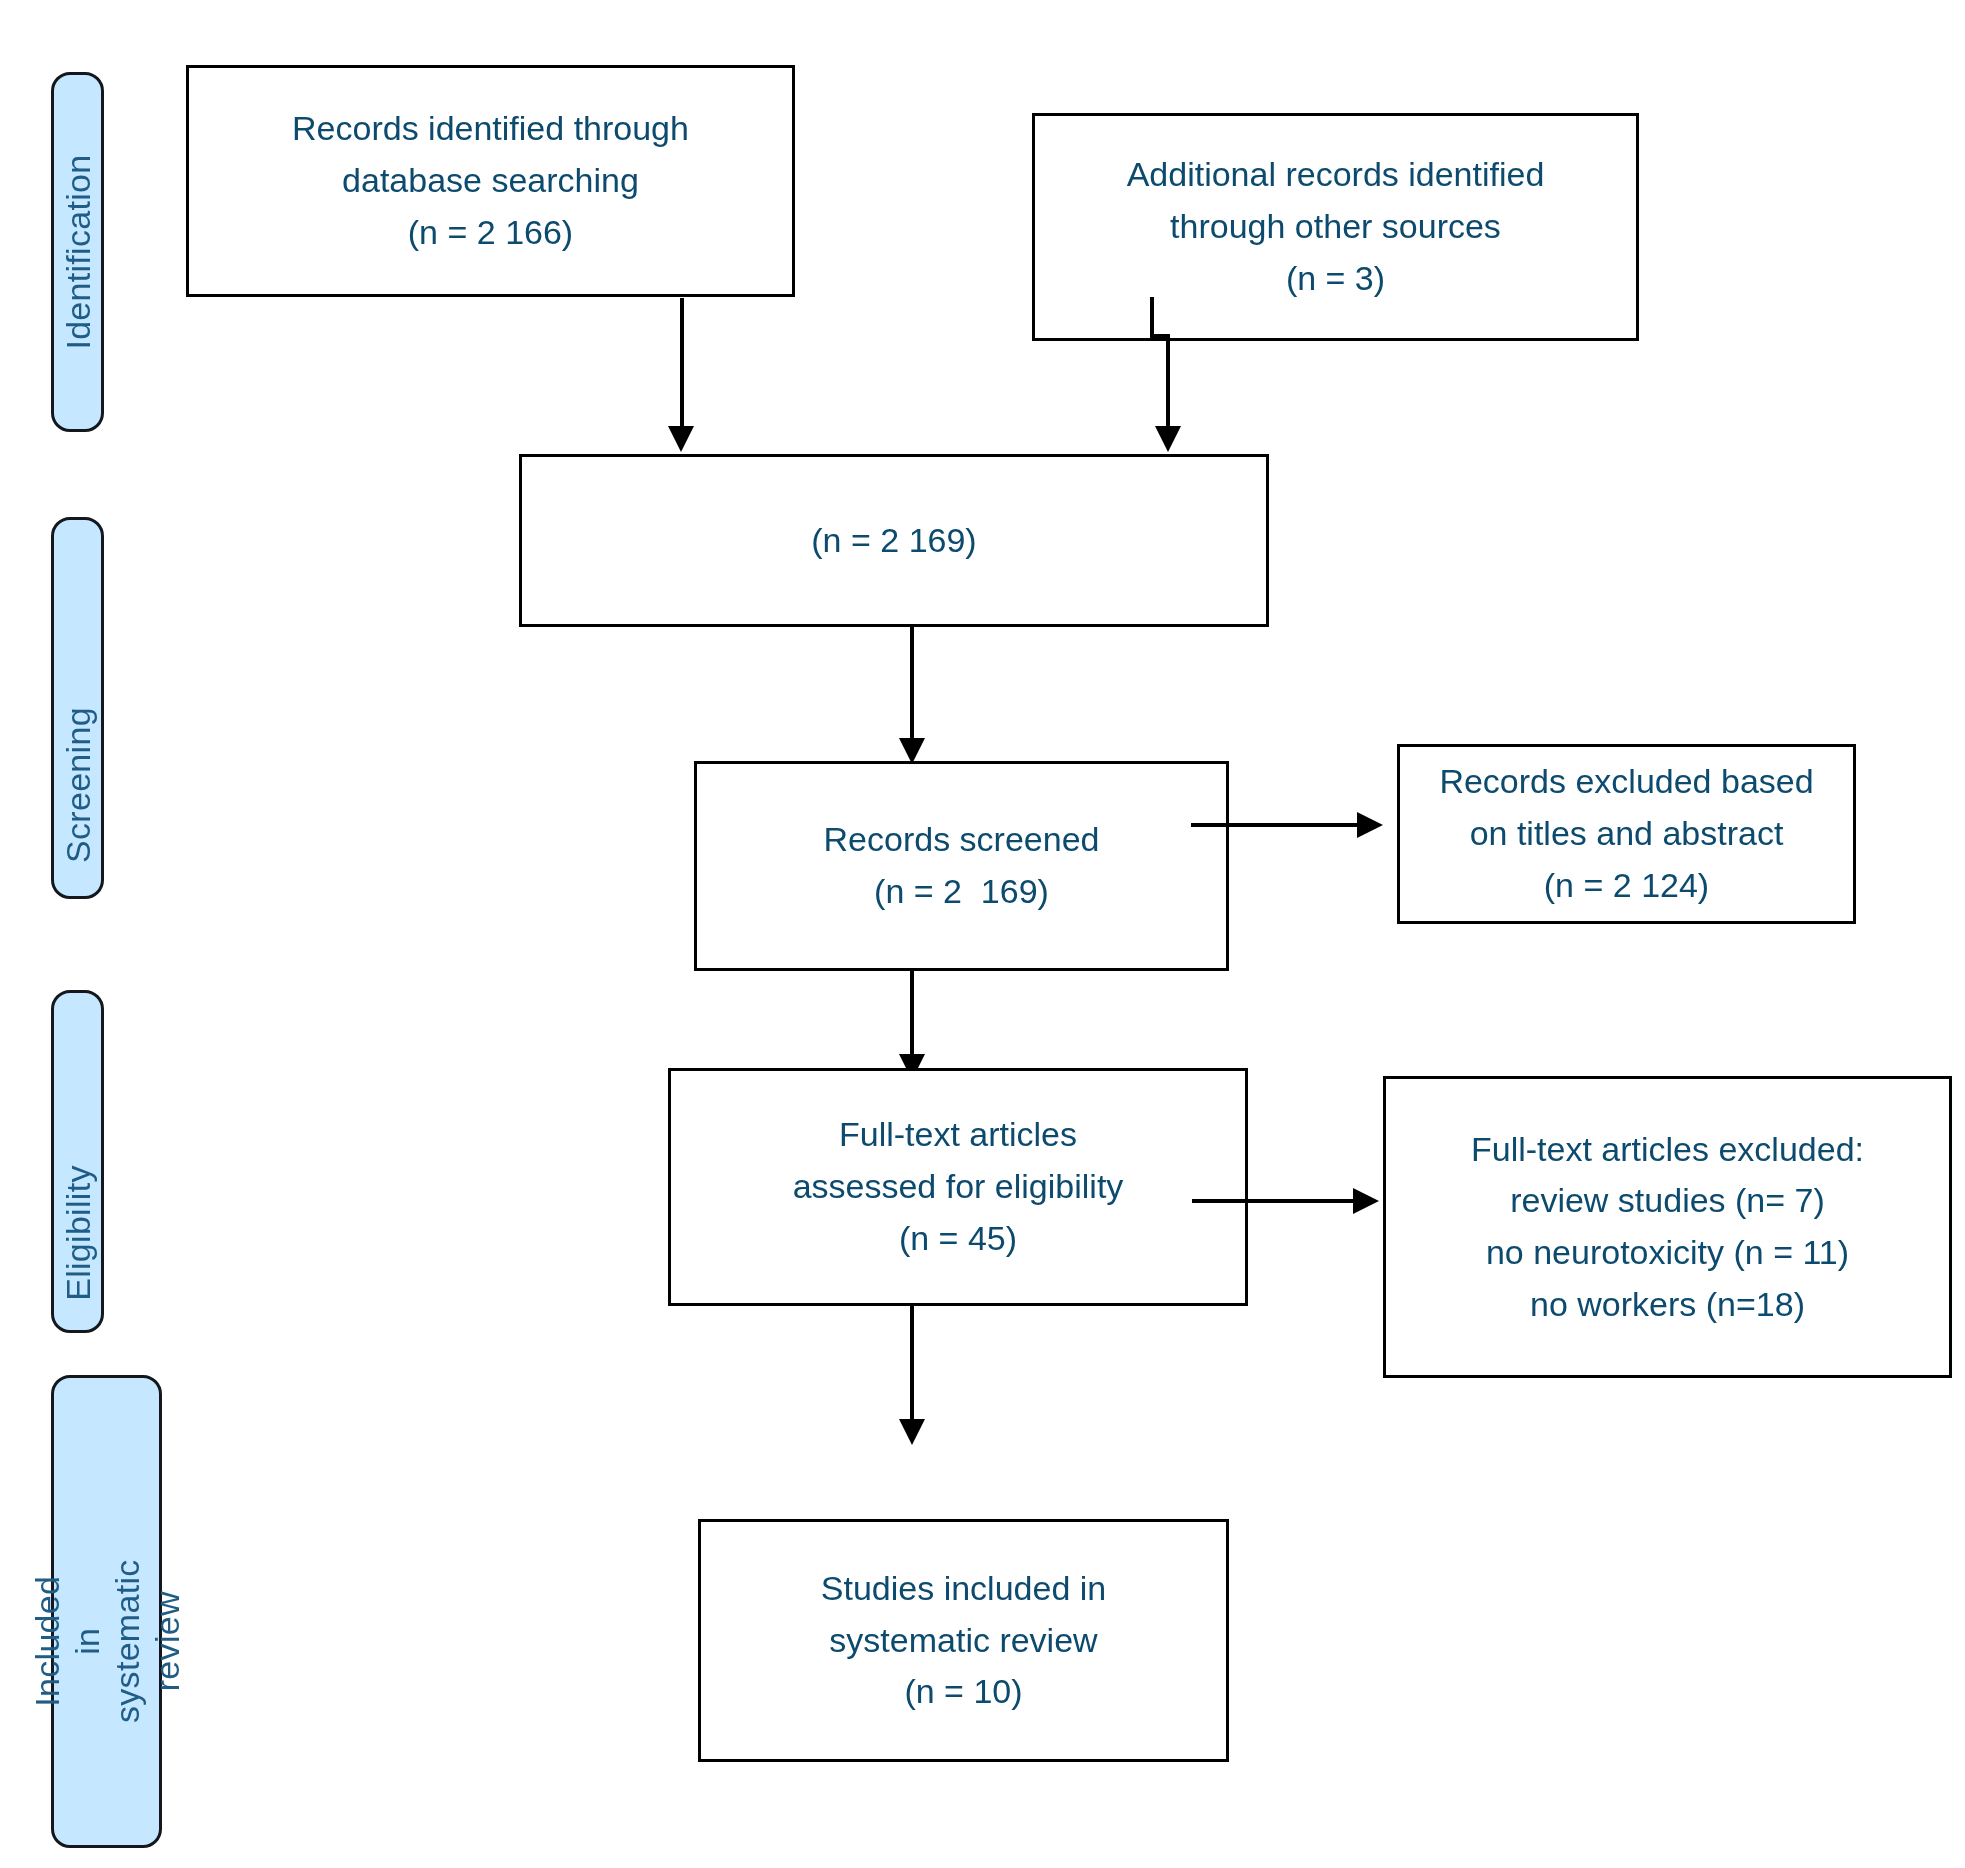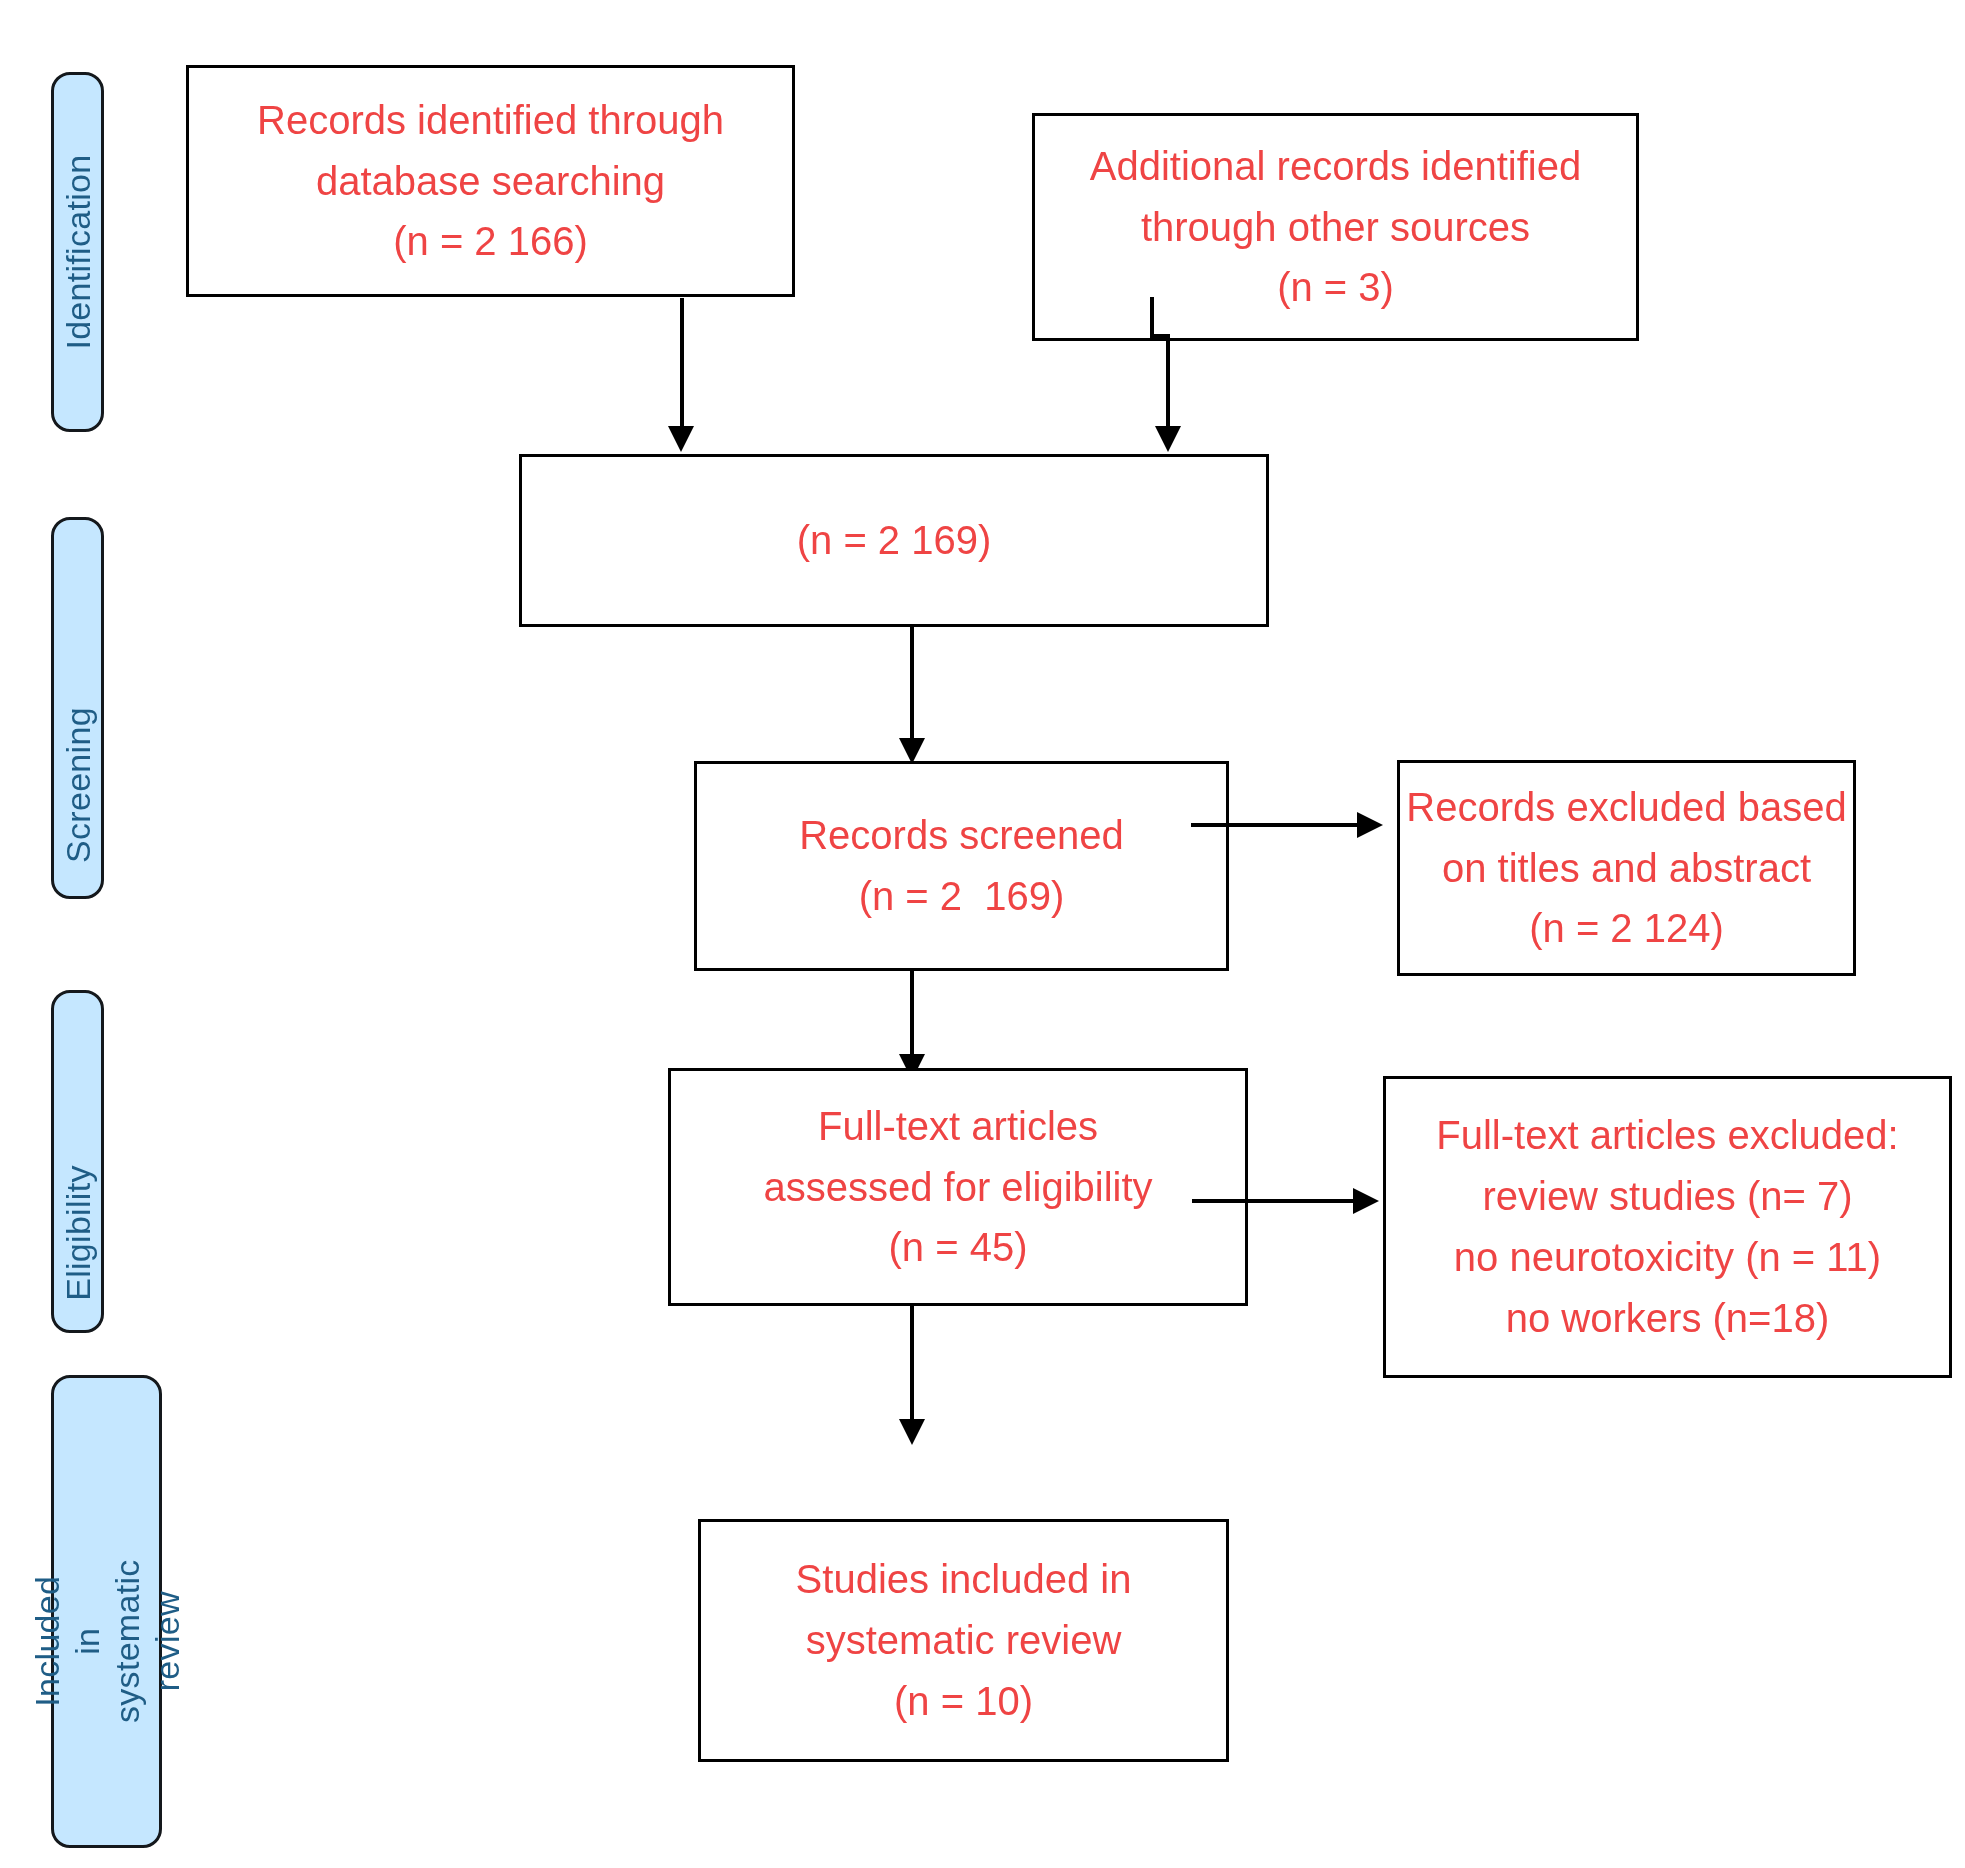--- a/index.html
+++ b/index.html
@@ -48,22 +48,22 @@
     background: #ffffff;
     border: 3.3px solid #000000;
     box-sizing: border-box;
     display: flex;
     flex-direction: column;
     align-items: center;
     justify-content: center;
     padding: 0 10px;
   }
   .flow-box .line {
-    color: #ef4444;
-    font-size: 40px;
+    color: #0c4a6e;
+    font-size: 34px;
     line-height: 1.52;
     text-align: center;
     white-space: pre;
   }
 
   
   .vline {
     position: absolute;
     background: #000000;
     width: 3.9px;
@@ -139,21 +139,21 @@
   <div class="arrow-down" style="left:899px; top:738px;"></div>
 
   <div class="flow-box" style="left:694px; top:761px; width:535px; height:210px;">
     <span class="line">Records screened</span>
     <span class="line">(n = 2  169)</span>
   </div>
 
   <div class="hline" style="left:1191px; top:823px; width:172px;"></div>
   <div class="arrow-right" style="left:1357px; top:812px;"></div>
 
-  <div class="flow-box" style="left:1397px; top:744px; width:459px; height:216px;margin-top:16px;">
+  <div class="flow-box" style="left:1397px; top:744px; width:459px; height:180px;">
     <span class="line">Records excluded based</span>
     <span class="line">on titles and abstract</span>
     <span class="line">(n = 2 124)</span>
   </div>
 
   <div class="vline" style="left:910px; top:971px; height:89px;"></div>
   <div class="arrow-down" style="left:899px; top:1054px;"></div>
 
   <div class="flow-box" style="left:668px; top:1068px; width:580px; height:238px;">
     <span class="line">Full-text articles</span>

